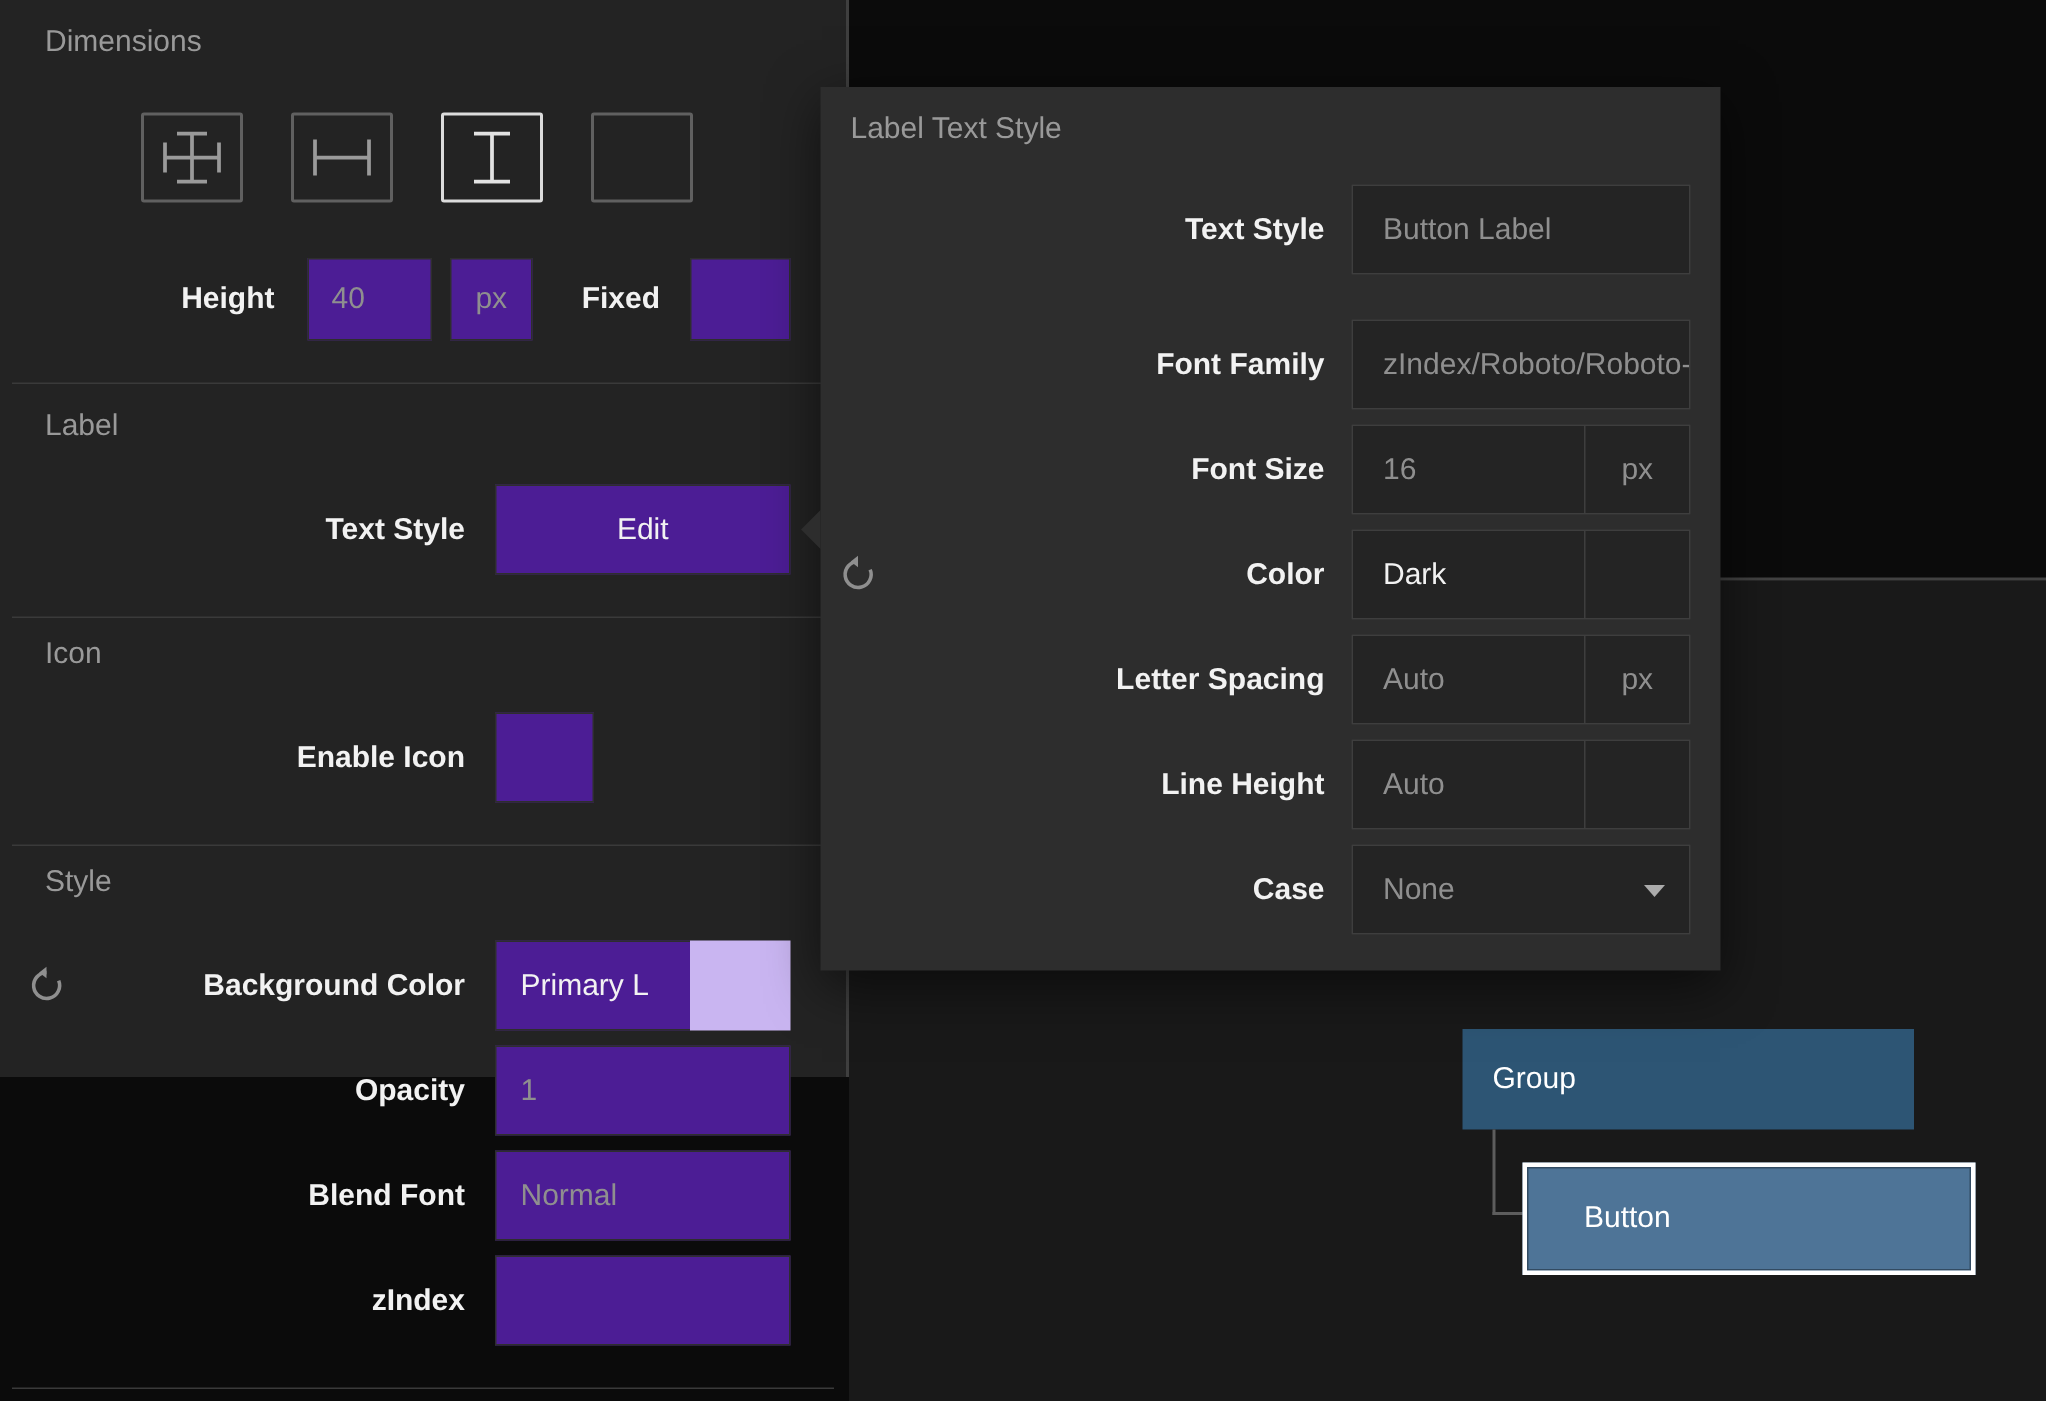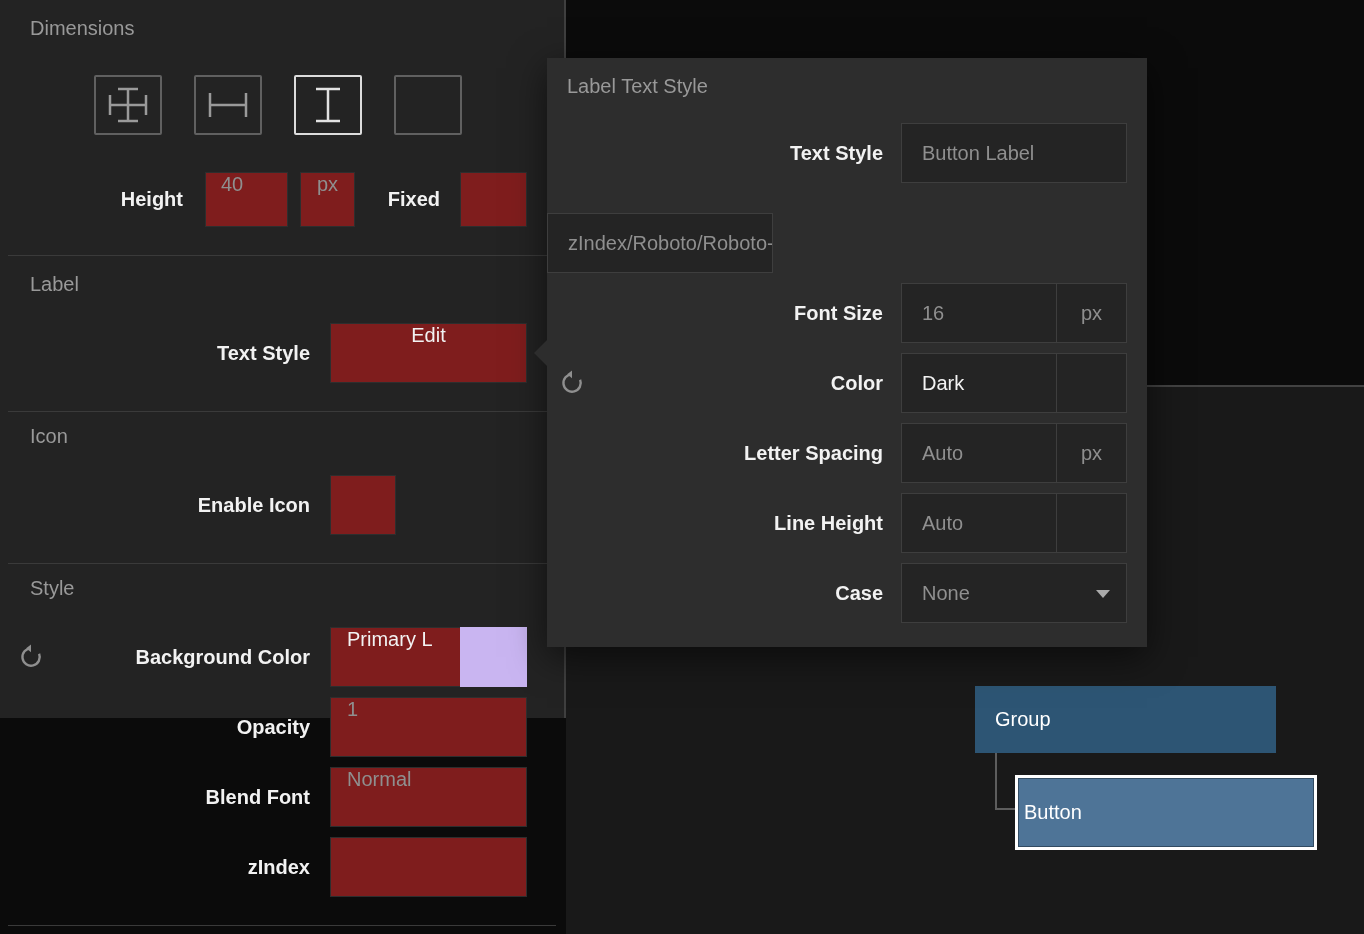--- a/index.html
+++ b/index.html
@@ -9,31 +9,31 @@
     background:#0b0b0b; color:#f2f2f2;
     font-family:"Liberation Sans", sans-serif;
     font-size:20px;
   }
   .abs { position:absolute; }
 
   
   #canvas-lower { left:566px; top:387px; right:0; bottom:0; background:#191919; }
   #canvas-divider { left:566px; top:385px; right:0; height:2px; background:#424242; }
   #group-node { left:975px; top:686px; width:301px; height:67px; display:flex; align-items:center; padding-left:20px; color:#fff; }
-  #button-node { left:1015px; top:775px; width:302px; height:75px; border:3px solid #ffffff; display:flex; align-items:center; padding-left:6px; color:#fff; box-shadow: inset 0 0 0 1px rgba(0,0,0,.35); }
+  #button-node { left:1015px; top:775px; width:302px; height:75px; border:3px solid #ffffff; display:flex; align-items:center; padding-left:38px; color:#fff; box-shadow: inset 0 0 0 1px rgba(0,0,0,.35); }
   .conn-v { left:995px; top:753px; width:2px; height:57px; background:#5d5d5d; }
   .conn-h { left:995px; top:808px; width:22px; height:2px; background:#5d5d5d; }
 
   
   #left-panel { left:0; top:0; width:566px; height:718px; background:#232323; border-right:2px solid #3f3f3f; z-index:10; }
   .section-hdr { position:absolute; left:30px; color:#999; }
   .divider { position:absolute; left:8px; width:548px; height:1px; background:#3a3a3a; }
   .lbl { font-weight:700; color:#f2f2f2; }
   .lbl-col { display:flex; align-items:center; justify-content:flex-end; }
-  .field { background:#7f1d1d; border:1px solid #2e2e2e; display:flex; align-items:flex-start; }
+  .field { background:#4c1d95; border:1px solid #2e2e2e; display:flex; align-items:center; }
   .muted { color:#8f8f8f; }
 
   .dim-btn { position:absolute; top:75px; width:68px; height:60px; border:2px solid #606060; border-radius:2px; background:transparent; display:flex; align-items:center; justify-content:center; cursor:pointer; }
   .dim-btn.selected { border-color:#dcdcdc; }
 
   .chevron { width:0; height:0; border-left:7px solid transparent; border-right:7px solid transparent; border-top:8px solid #ababab; }
 
   
   #popover { left:547px; top:58px; width:600px; height:589px; background:#2d2d2d; z-index:30; box-shadow:0 10px 34px rgba(0,0,0,.55); }
   #popover .caret { position:absolute; left:-13px; top:282px; width:0; height:0;
@@ -180,20 +180,21 @@
   <div id="popover-rows">
 
     <div class="prow gap-lg">
       <div class="plbl">Text Style</div>
       <div class="pctl">
         <div class="pval muted">Button Label</div>
       </div>
     </div>
 
     <div class="prow">
+      <div class="plbl">Font Family</div>
       <div class="pctl">
         <div class="pval muted">zIndex/Roboto/Roboto-</div>
       </div>
     </div>
 
     <div class="prow">
       <div class="plbl">Font Size</div>
       <div class="pctl">
         <div class="pval muted">16</div>
         <div class="punit">px</div>

